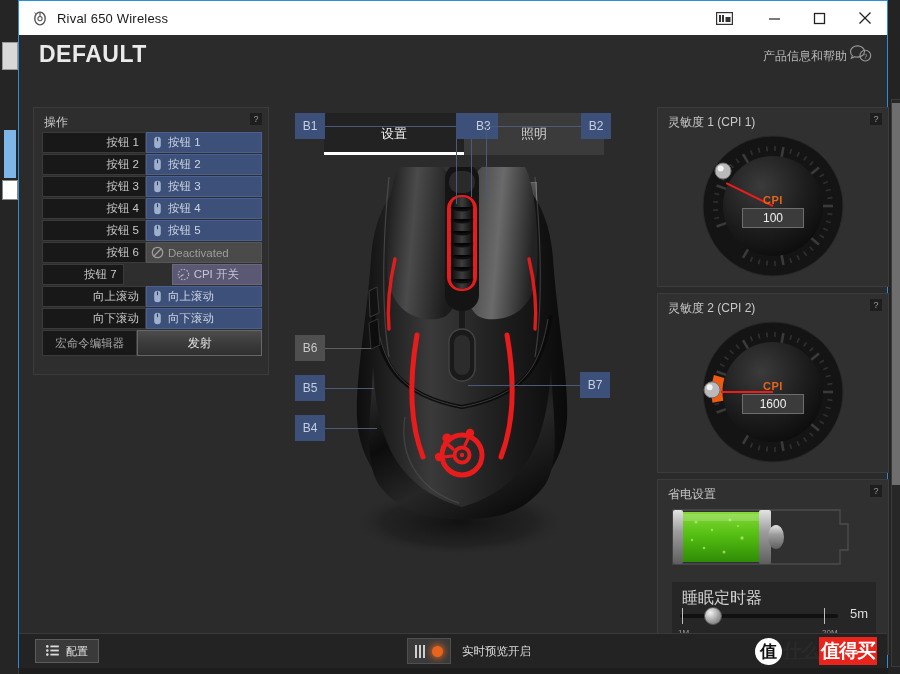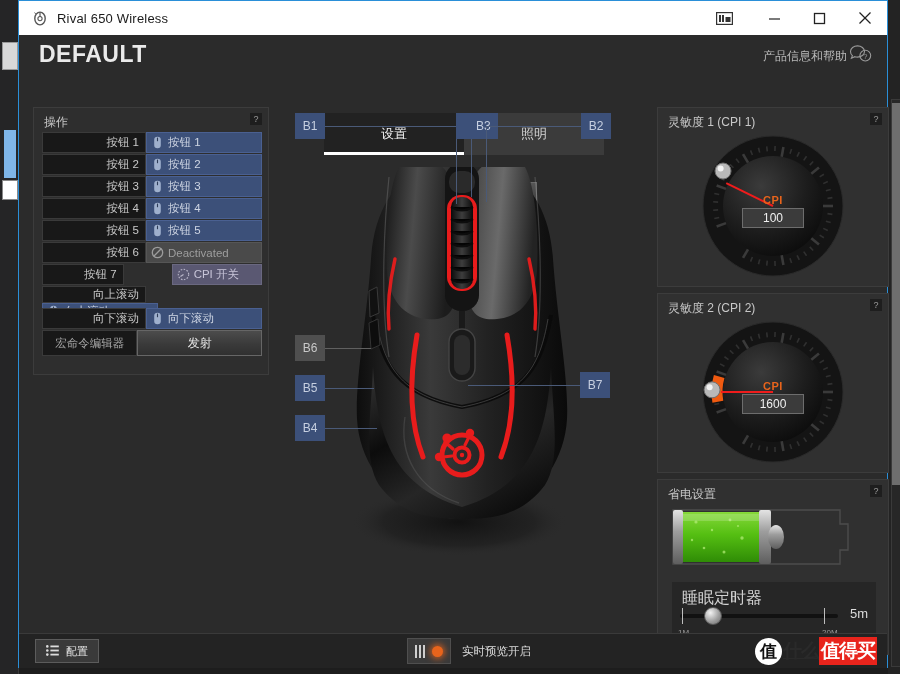--- a/index.html
+++ b/index.html
@@ -261,21 +261,21 @@
             <div class="row" style="top: 156px; gap: 48px;">
               <div class="lbl">按钮 7</div>
               <div class="val violet">
                 <span class="vicon"><svg width="13" height="13" viewBox="0 0 13 13">
                     <circle cx="6.5" cy="6.5" r="5.2" fill="none" stroke="#b9b6c9" stroke-width="1.1" stroke-dasharray="1.6 1.4"></circle>
                     <line x1="6.5" y1="6.5" x2="3.4" y2="8.6" stroke="#b9b6c9" stroke-width="1.2"></line>
                   </svg></span>
                 <span>CPI 开关</span>
               </div>
             </div>
-            <div class="row" style="top: 178px; flex-direction: column;">
+            <div class="row" style="top: 178px;">
               <div class="lbl">向上滚动</div>
               <div class="val">
                 <span class="vicon"><svg width="13" height="13" viewBox="0 0 13 13">
                     <rect x="3.2" y="0.8" width="6.6" height="11.4" rx="3.2" fill="#9fb0cd"></rect>
                     <line x1="6.5" y1="1.6" x2="6.5" y2="5.2" stroke="#2e3c57" stroke-width="1.1"></line>
                   </svg></span>
                 <span>向上滚动</span>
               </div>
             </div>
             <div class="row" style="top: 200px;">

